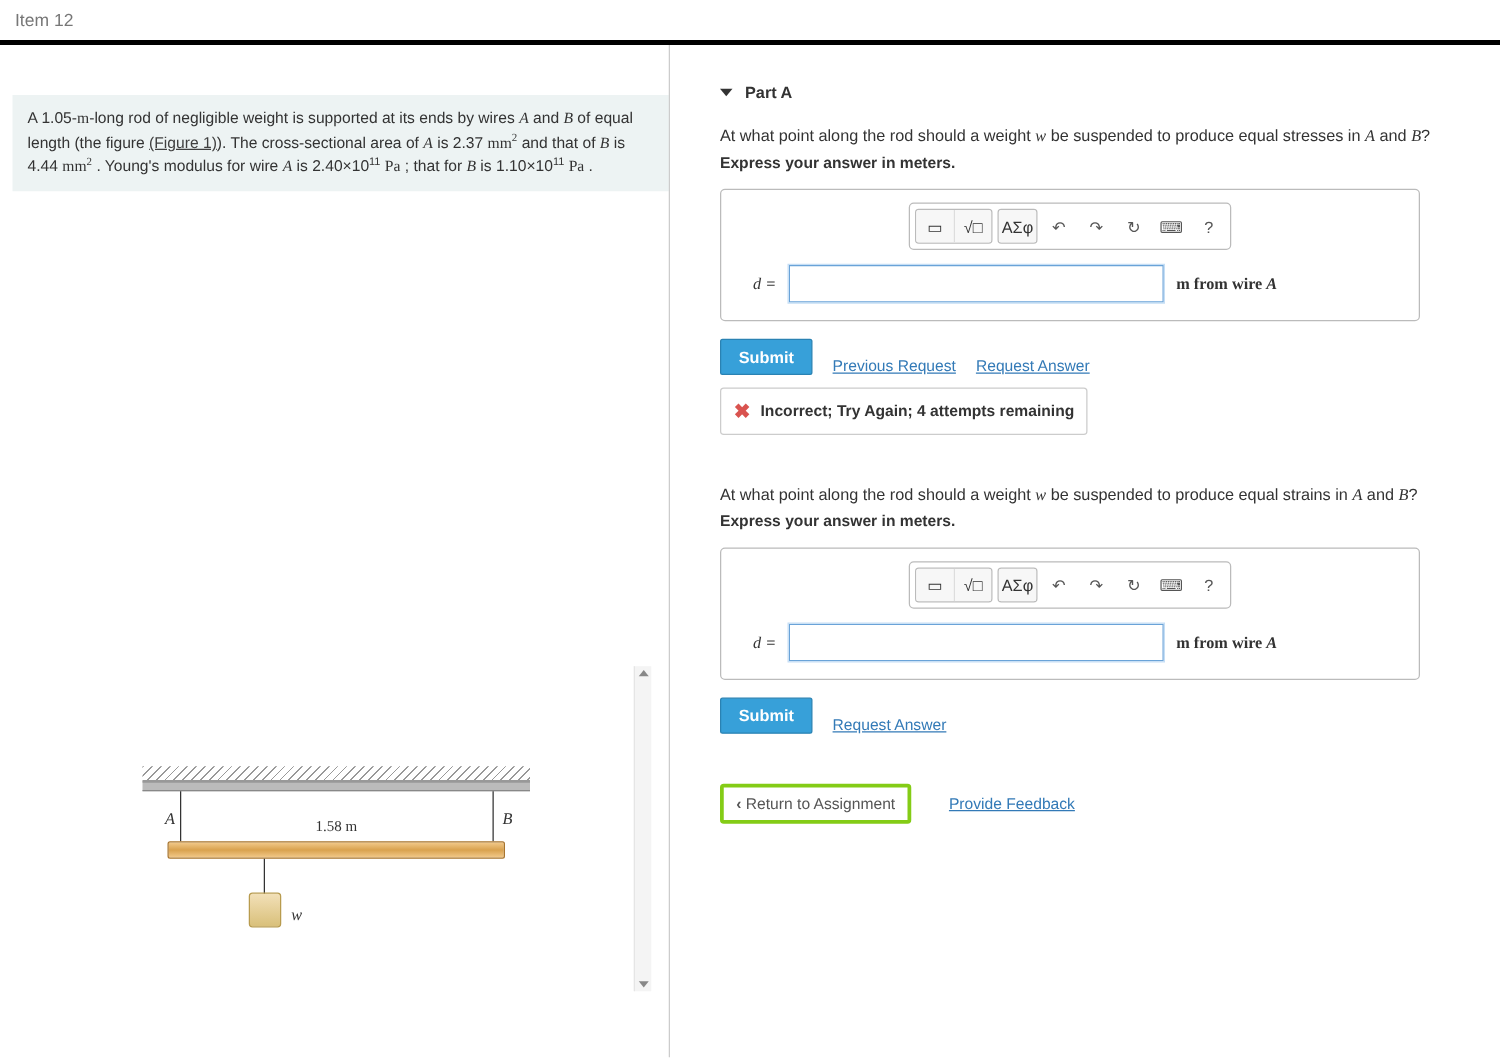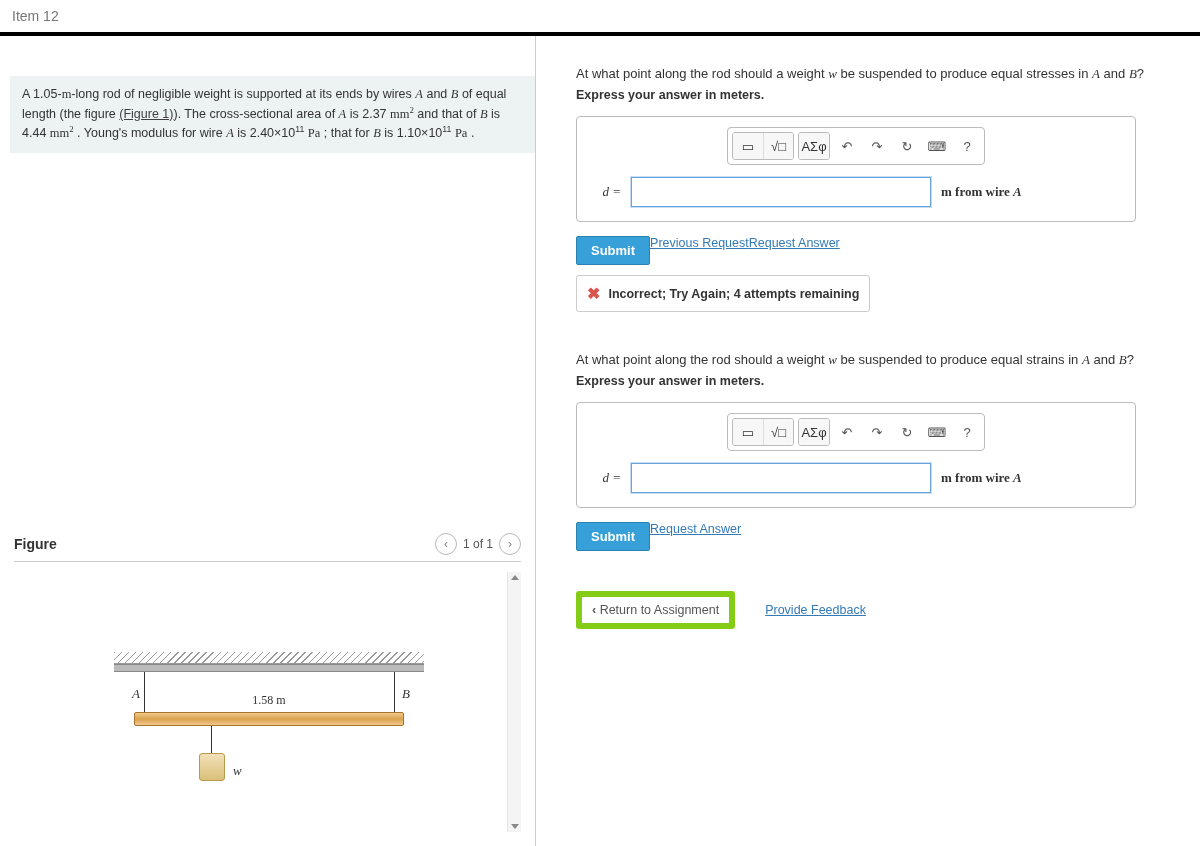--- a/index.html
+++ b/index.html
@@ -109,51 +109,43 @@
   .answer-box { border:1px solid #bbb; border-radius:4px; padding:10px 14px 14px 14px; width:560px; background:#fff;}
   .toolbar { display:flex; align-items:center; gap:4px; border:1px solid #bbb; border-radius:4px; padding:4px; width:fit-content; margin:0 auto 12px auto; }
   .tool-group { display:flex; border:1px solid #bbb; border-radius:3px; overflow:hidden;}
   .tool-btn { width:30px; height:26px; display:flex; align-items:center; justify-content:center; background:#f7f7f7; border-left:1px solid #ddd; cursor:pointer; font-size:13px;}
   .tool-btn:first-child{border-left:none;}
   .tool-ic { width:26px; height:26px; display:flex; align-items:center; justify-content:center; cursor:pointer; color:#555;}
   .answer-row { display:flex; align-items:center; gap:10px; }
   .dvar { font-style:italic; font-family:'Times New Roman',serif; width:30px; text-align:right;}
   .ans-input { flex:0 0 300px; height:30px; border:1px solid #6aa3d8; outline:1px solid #c5def5; padding:2px 6px; font-size:14px;}
   .unit-lbl { font-family:'Times New Roman',serif;font-weight:bold; }
-  .submit-row { margin:14px 0 10px 0; display:flex; align-items:flex-start; }
+  .submit-row { margin:14px 0 10px 0; display:flex; align-items:flex-end; gap:16px;}
   .submit-btn { background:#37a0d9; color:#fff; border:1px solid #2a82b3; padding:6px 14px; font-weight:bold; border-radius:2px; cursor:pointer; font-size:13px;}
   .link { color:#337ab7; text-decoration:underline; cursor:pointer; font-size:12.5px;}
   .feedback { border:1px solid #ccc; border-radius:3px; padding:8px 10px; display:flex; align-items:center; gap:8px; width:fit-content; font-weight:bold; font-size:12.5px;}
   .x-ic { color:#d9534f; font-size:16px; font-weight:bold;}
   .partB { margin-top:40px; }
   .return-row { margin-top:40px; display:flex; align-items:center; gap:30px;}
-  .return-link { border:6px solid #84cc16; border-radius:3px; padding:6px 10px; color:#555; cursor:pointer; font-size:12.5px;}
+  .return-link { border:3px solid #84cc16; border-radius:3px; padding:6px 10px; color:#555; cursor:pointer; font-size:12.5px;}
   .return-link::before { content:"‹ "; font-weight:bold;}
   sup{font-size:0.7em;}
 </style>
 </head>
 <body>
 
 <div class="header">Item 12</div>
 
 <div class="main">
   <div class="left">
     <div class="problem-box">
       <span>A 1.05-</span><span class="unit">m</span><span>-long rod of negligible weight is supported at its ends by wires </span><span class="var">A</span><span> and </span><span class="var">B</span><span> of equal length (the figure </span><a href="#">(Figure 1)</a><span>). The cross-sectional area of </span><span class="var">A</span><span> is 2.37 </span><span class="unit"><span>mm</span><sup>2</sup></span><span> and that of </span><span class="var">B</span><span> is 4.44 </span><span class="unit"><span>mm</span><sup>2</sup></span><span> . Young's modulus for wire </span><span class="var">A</span><span> is 2.40×10</span><sup>11</sup>&nbsp;<span class="unit">Pa</span><span> ; that for </span><span class="var">B</span><span> is 1.10×10</span><sup>11</sup>&nbsp;<span class="unit">Pa</span><span> .</span>
     </div>
 
     <div class="figure-section">
-      <div class="figure-head">
-        <div class="figure-title">Figure</div>
-        <div class="pager">
-          <div class="circle-btn">‹</div>
-          <span>1 of 1</span>
-          <div class="circle-btn">›</div>
-        </div>
-      </div>
       <div class="figure-body">
         <div class="diagram">
           <div class="hatch"></div>
           <div class="ceiling"></div>
           <div class="wires">
             <div class="wire wireA"></div>
             <div class="wire wireB"></div>
             <div class="labelA">A</div>
             <div class="labelB">B</div>
           </div>
@@ -167,20 +159,24 @@
         <div class="fig-scroll"></div>
       </div>
     </div>
   </div>
 
   <div class="divider"></div>
 
   <div class="right">
 
     <div>
+      <div class="part-header">
+        <div class="caret"></div>
+        <span>Part A</span>
+      </div>
       <div class="question">
         <span>At what point along the rod should a weight </span><span class="var">w</span><span> be suspended to produce equal stresses in </span><span class="var">A</span><span> and </span><span class="var">B</span><span>?</span>
       </div>
       <div class="instruct">Express your answer in meters.</div>
 
       <div class="answer-box">
         <div class="toolbar">
           <div class="tool-group">
             <div class="tool-btn">▭</div>
             <div class="tool-btn">√□</div>

